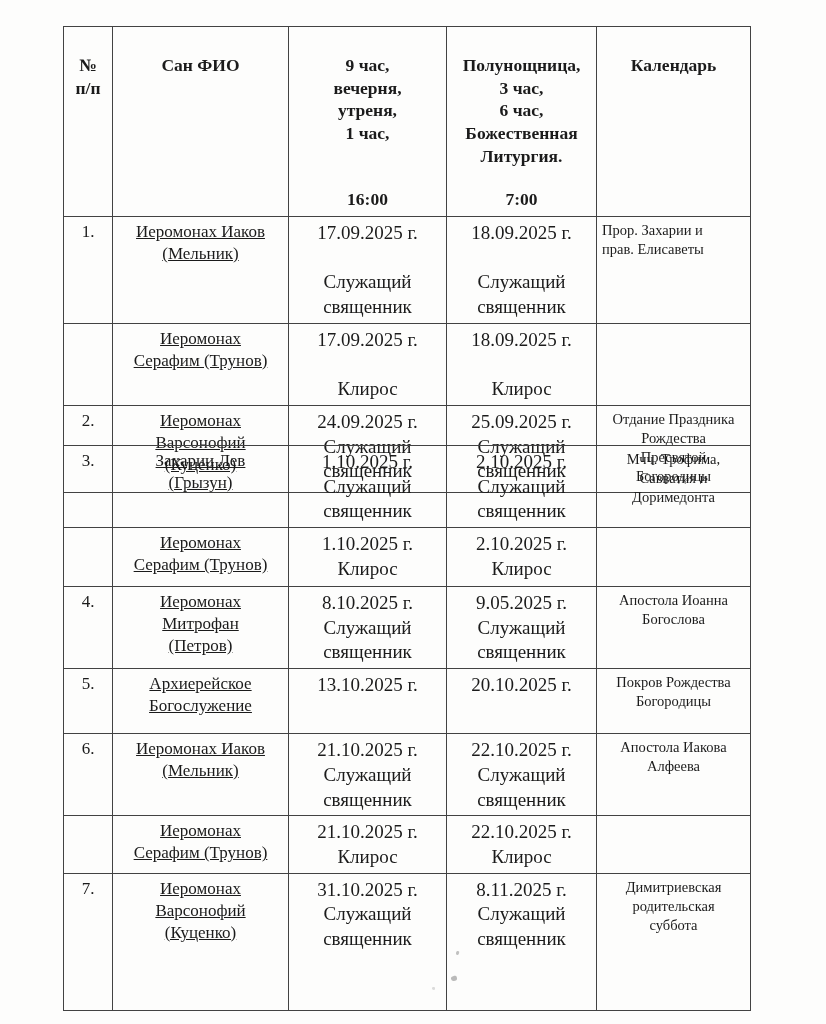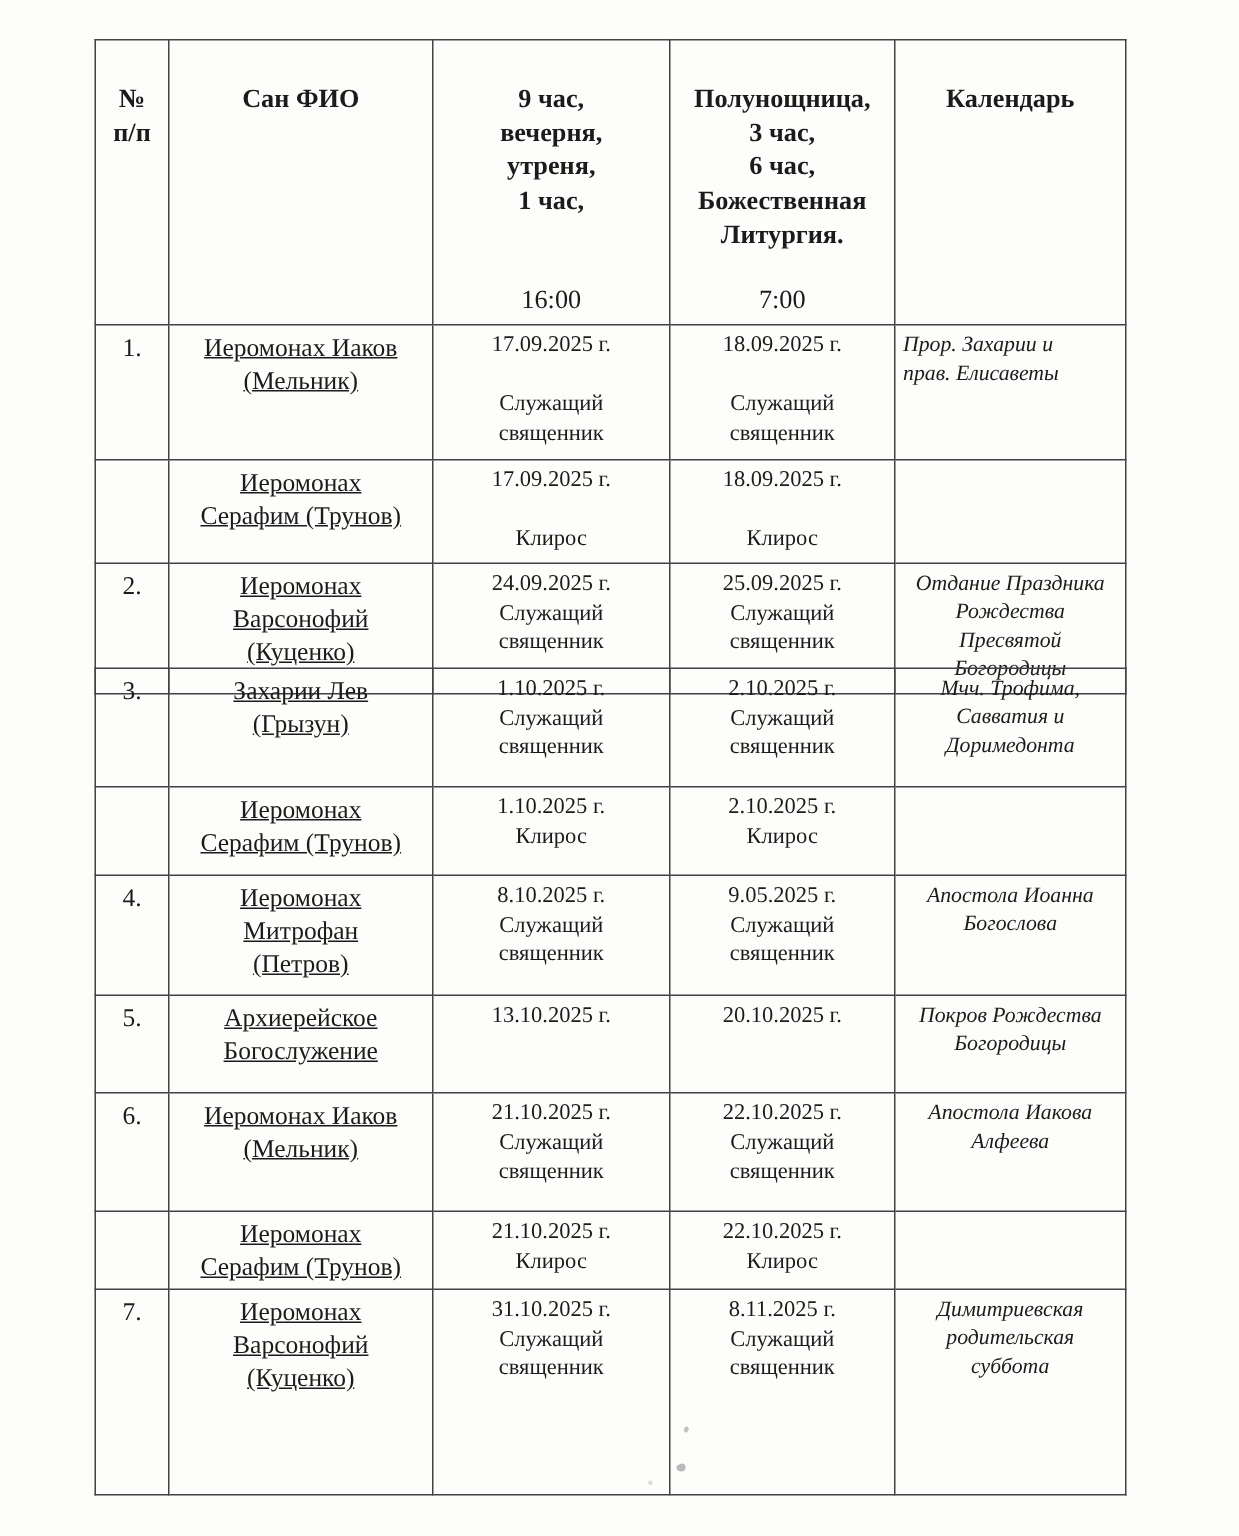--- a/index.html
+++ b/index.html
@@ -50,37 +50,36 @@
     line-height: 1.25;
     padding-top: 7px;
   }
   td.name {
     font-size: 17px;
     line-height: 1.3;
     padding-top: 6px;
     text-decoration: underline;
   }
   td.svc {
-    font-size: 15px;
+    font-size: 19px;
     line-height: 1.3;
     padding-top: 6px;
   }
   td.cal {
     font-size: 14.5px;
     line-height: 1.32;
     padding-top: 5px;
-    font-style: italic;
   }
   .time {
     position: absolute;
     bottom: 5px;
     left: 0;
     right: 0;
     text-align: center;
-    font-weight: normal;
+    font-weight: bold;
     font-size: 17.5px;
   }
   .speck {
     position: absolute;
     background: #777;
     border-radius: 50% 40% 50% 60%;
   }
   #sp1 { left: 456px; top: 951px; width: 3px; height: 4px; opacity: 0.45; transform: rotate(20deg); }
   #sp2 { left: 451px; top: 976px; width: 6px; height: 5px; opacity: 0.5; transform: rotate(-15deg); }
   #sp3 { left: 432px; top: 987px; width: 3px; height: 3px; opacity: 0.25; }

